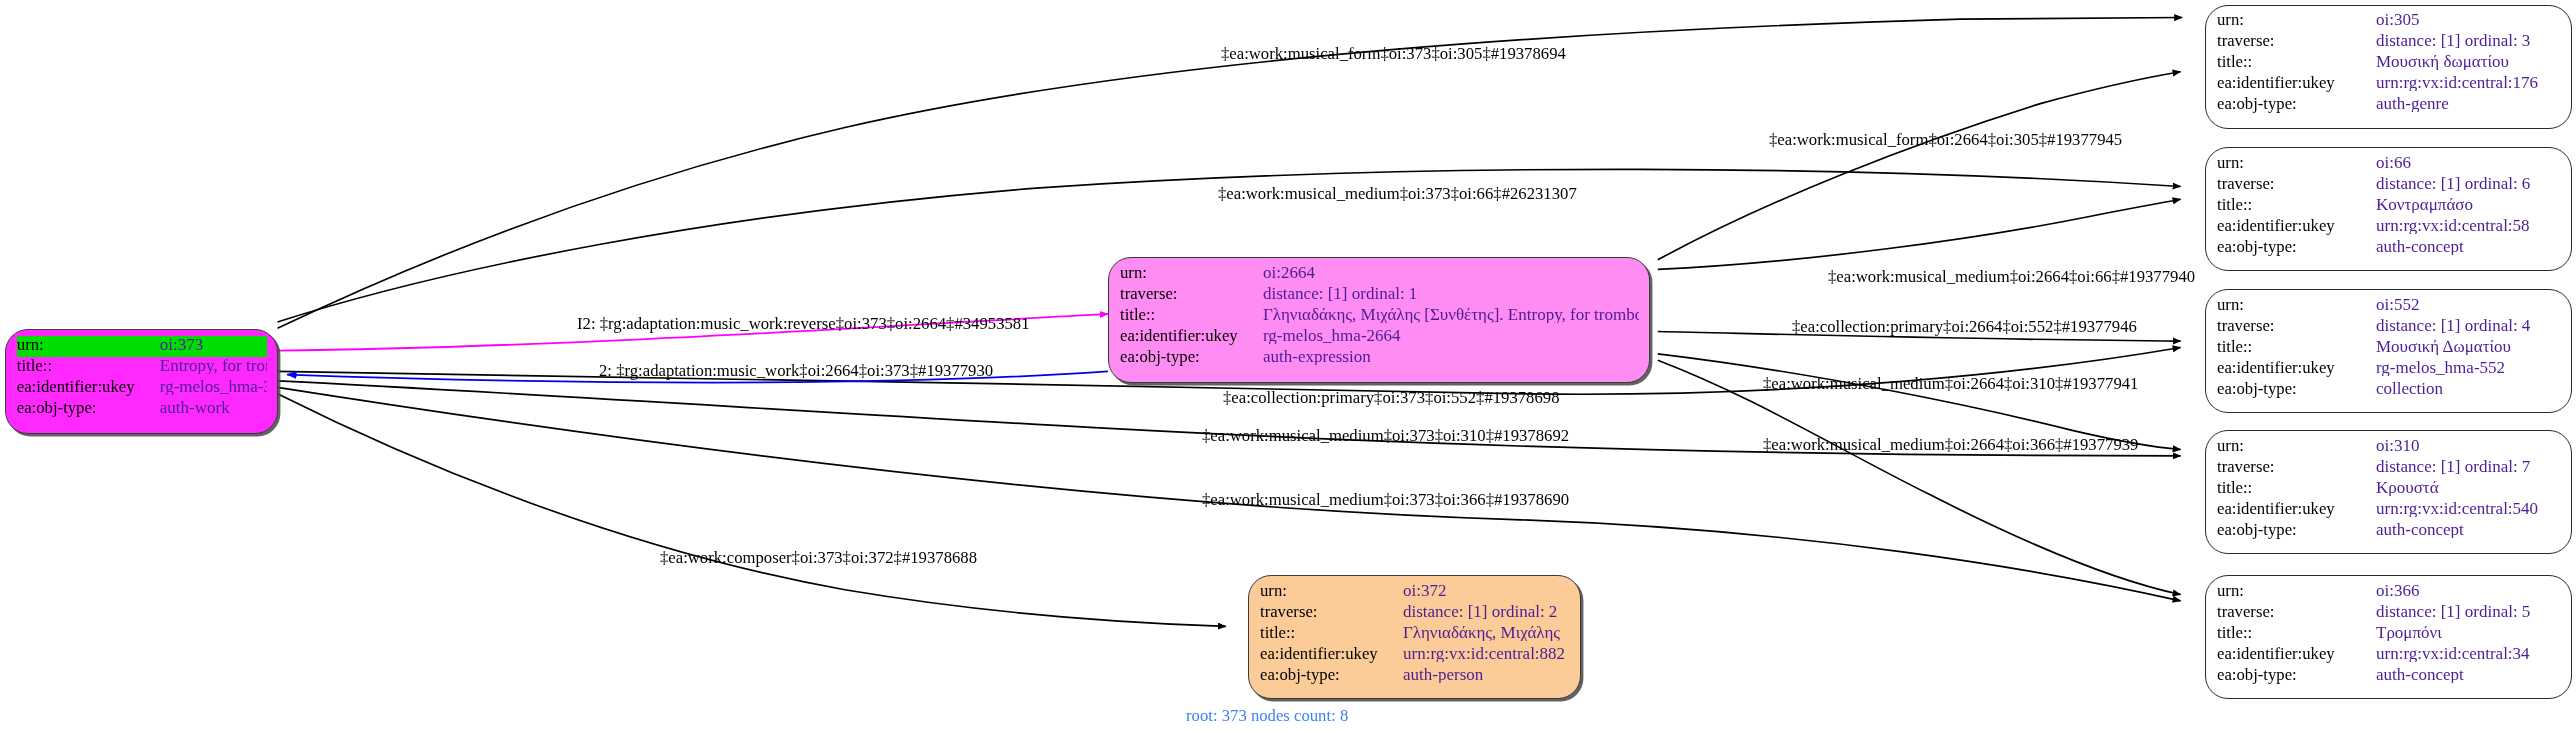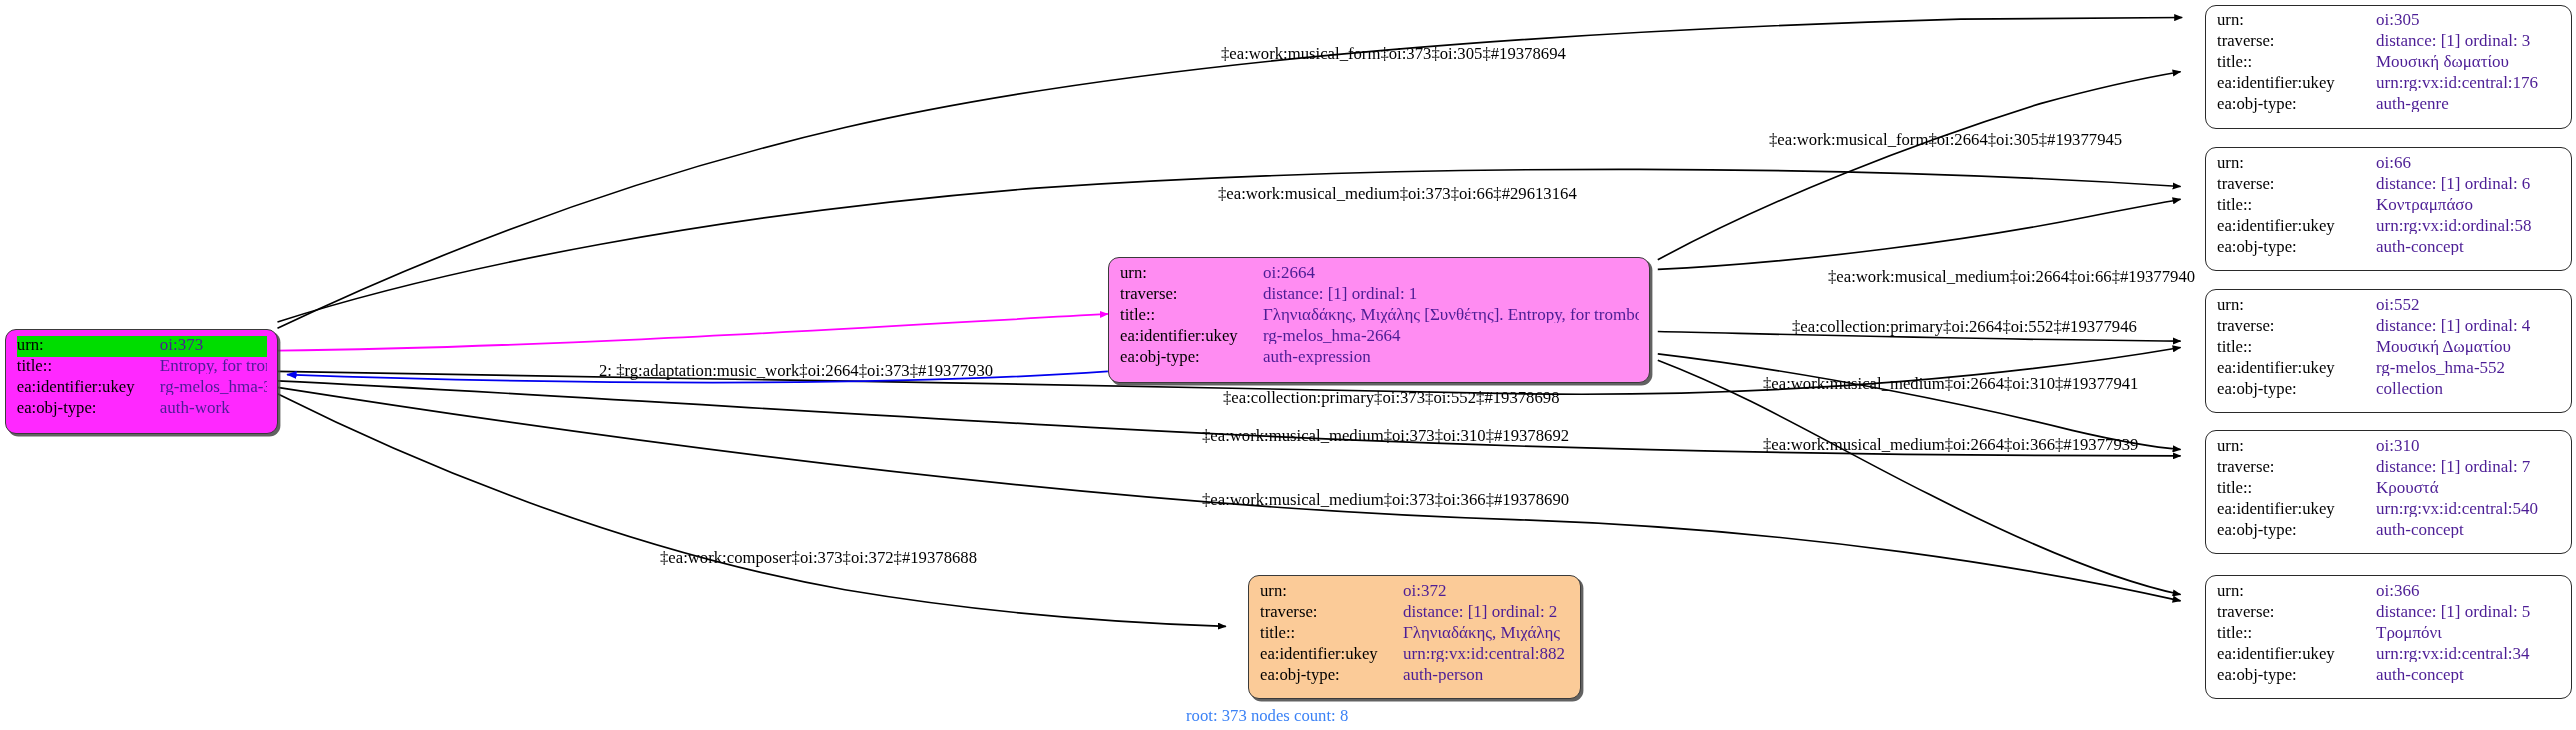--- a/index.html
+++ b/index.html
@@ -21,21 +21,21 @@
     position: absolute;
     left: 0;
     top: 0;
     width: 2576px;
     height: 730px;
   }
   .node {
     position: absolute;
     box-sizing: border-box;
     border: 1.6px solid #2a2a2a;
-    border-radius: 11px;
+    border-radius: 23px;
     background: #ffffff;
     padding: 5.6px 9.6px 5.6px 11px;
     overflow: hidden;
   }
   .node.shadowed {
     box-shadow: 2.4px 2.4px 0 rgba(70,70,70,0.85);
   }
   .node-row {
     display: flex;
     align-items: baseline;
@@ -130,22 +130,23 @@
       <path d="M 348,494 C 520,580 780,690 1060,740 C 1250,772 1420,782 1538,786" marker-end="url(#arrow-black)"></path>
     </g>
 
     <path fill="none" stroke="#ff00ff" stroke-width="2.2" d="M 348,440 C 700,436 1100,410 1390,394" marker-end="url(#arrow-magenta)"></path>
 
     <path fill="none" stroke="#0000ee" stroke-width="2.2" d="M 1390,466 C 1100,486 700,482 360,470" marker-end="url(#arrow-blue)"></path>
   </svg>
 
   <div class="edge-label" style="left:1221px; top:46px;">‡ea:work:musical_form‡oi:373‡oi:305‡#19378694</div>
   <div class="edge-label" style="left:1769px; top:132px;">‡ea:work:musical_form‡oi:2664‡oi:305‡#19377945</div>
-  <div class="edge-label" style="left:1218px; top:186px;">‡ea:work:musical_medium‡oi:373‡oi:66‡#29613164</div>
+  <div class="edge-label" style="left:1218px; top:186px;">‡ea:work:musical_medium‡oi:373‡oi:66‡#26231307</div>
   <div class="edge-label" style="left:1828px; top:269px;">‡ea:work:musical_medium‡oi:2664‡oi:66‡#19377940</div>
+  <div class="edge-label" style="left:577px; top:316px;">I2: ‡rg:adaptation:music_work:reverse‡oi:373‡oi:2664‡#34953581</div>
   <div class="edge-label" style="left:599px; top:363px;">2: ‡rg:adaptation:music_work‡oi:2664‡oi:373‡#19377930</div>
   <div class="edge-label" style="left:1792px; top:319px;">‡ea:collection:primary‡oi:2664‡oi:552‡#19377946</div>
   <div class="edge-label" style="left:1763px; top:353px;margin-top:23px;">‡ea:work:musical_medium‡oi:2664‡oi:310‡#19377941</div>
   <div class="edge-label" style="left:1223px; top:390px;">‡ea:collection:primary‡oi:373‡oi:552‡#19378698</div>
   <div class="edge-label" style="left:1202px; top:428px;">‡ea:work:musical_medium‡oi:373‡oi:310‡#19378692</div>
   <div class="edge-label" style="left:1763px; top:437px;">‡ea:work:musical_medium‡oi:2664‡oi:366‡#19377939</div>
   <div class="edge-label" style="left:1202px; top:492px;">‡ea:work:musical_medium‡oi:373‡oi:366‡#19378690</div>
   <div class="edge-label" style="left:660px; top:550px;">‡ea:work:composer‡oi:373‡oi:372‡#19378688</div>
 
   <div class="node root shadowed" style="left:4.8px; top:329px; width:273px; height:105px;">
@@ -221,21 +222,21 @@
     <div class="node-row">
       <span class="node-key" style="width:159px;">traverse:</span>
       <span class="node-val">distance: [1]     ordinal: 6</span>
     </div>
     <div class="node-row">
       <span class="node-key" style="width:159px;">title::</span>
       <span class="node-val">Κοντραμπάσο</span>
     </div>
     <div class="node-row">
       <span class="node-key" style="width:159px;">ea:identifier:ukey</span>
-      <span class="node-val">urn:rg:vx:id:ordinal:58</span>
+      <span class="node-val">urn:rg:vx:id:central:58</span>
     </div>
     <div class="node-row">
       <span class="node-key" style="width:159px;">ea:obj-type:</span>
       <span class="node-val">auth-concept</span>
     </div>
   </div>
 
   <div class="node plain" style="left:2205px; top:289px; width:367px; height:124px;">
     <div class="node-row">
       <span class="node-key" style="width:159px;">urn:</span>

